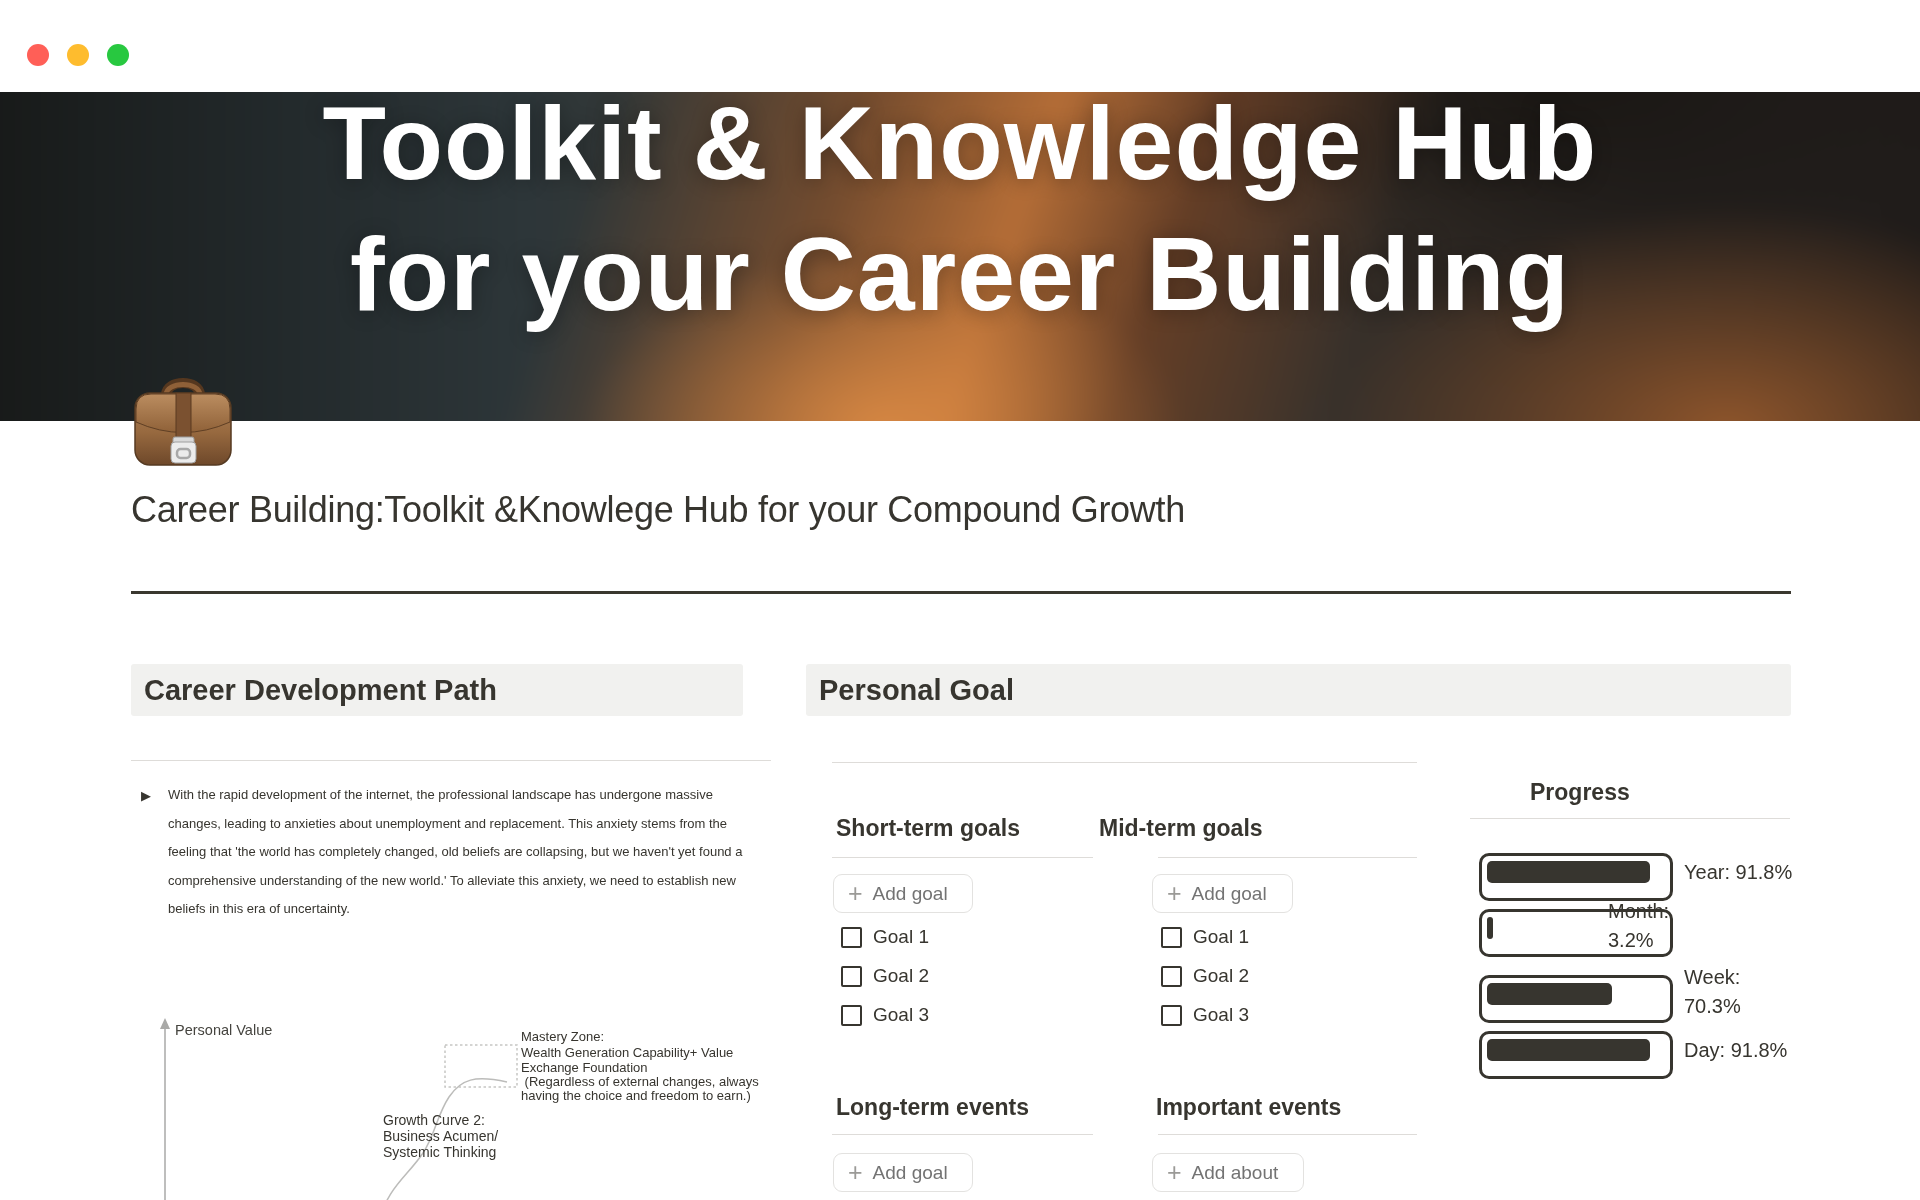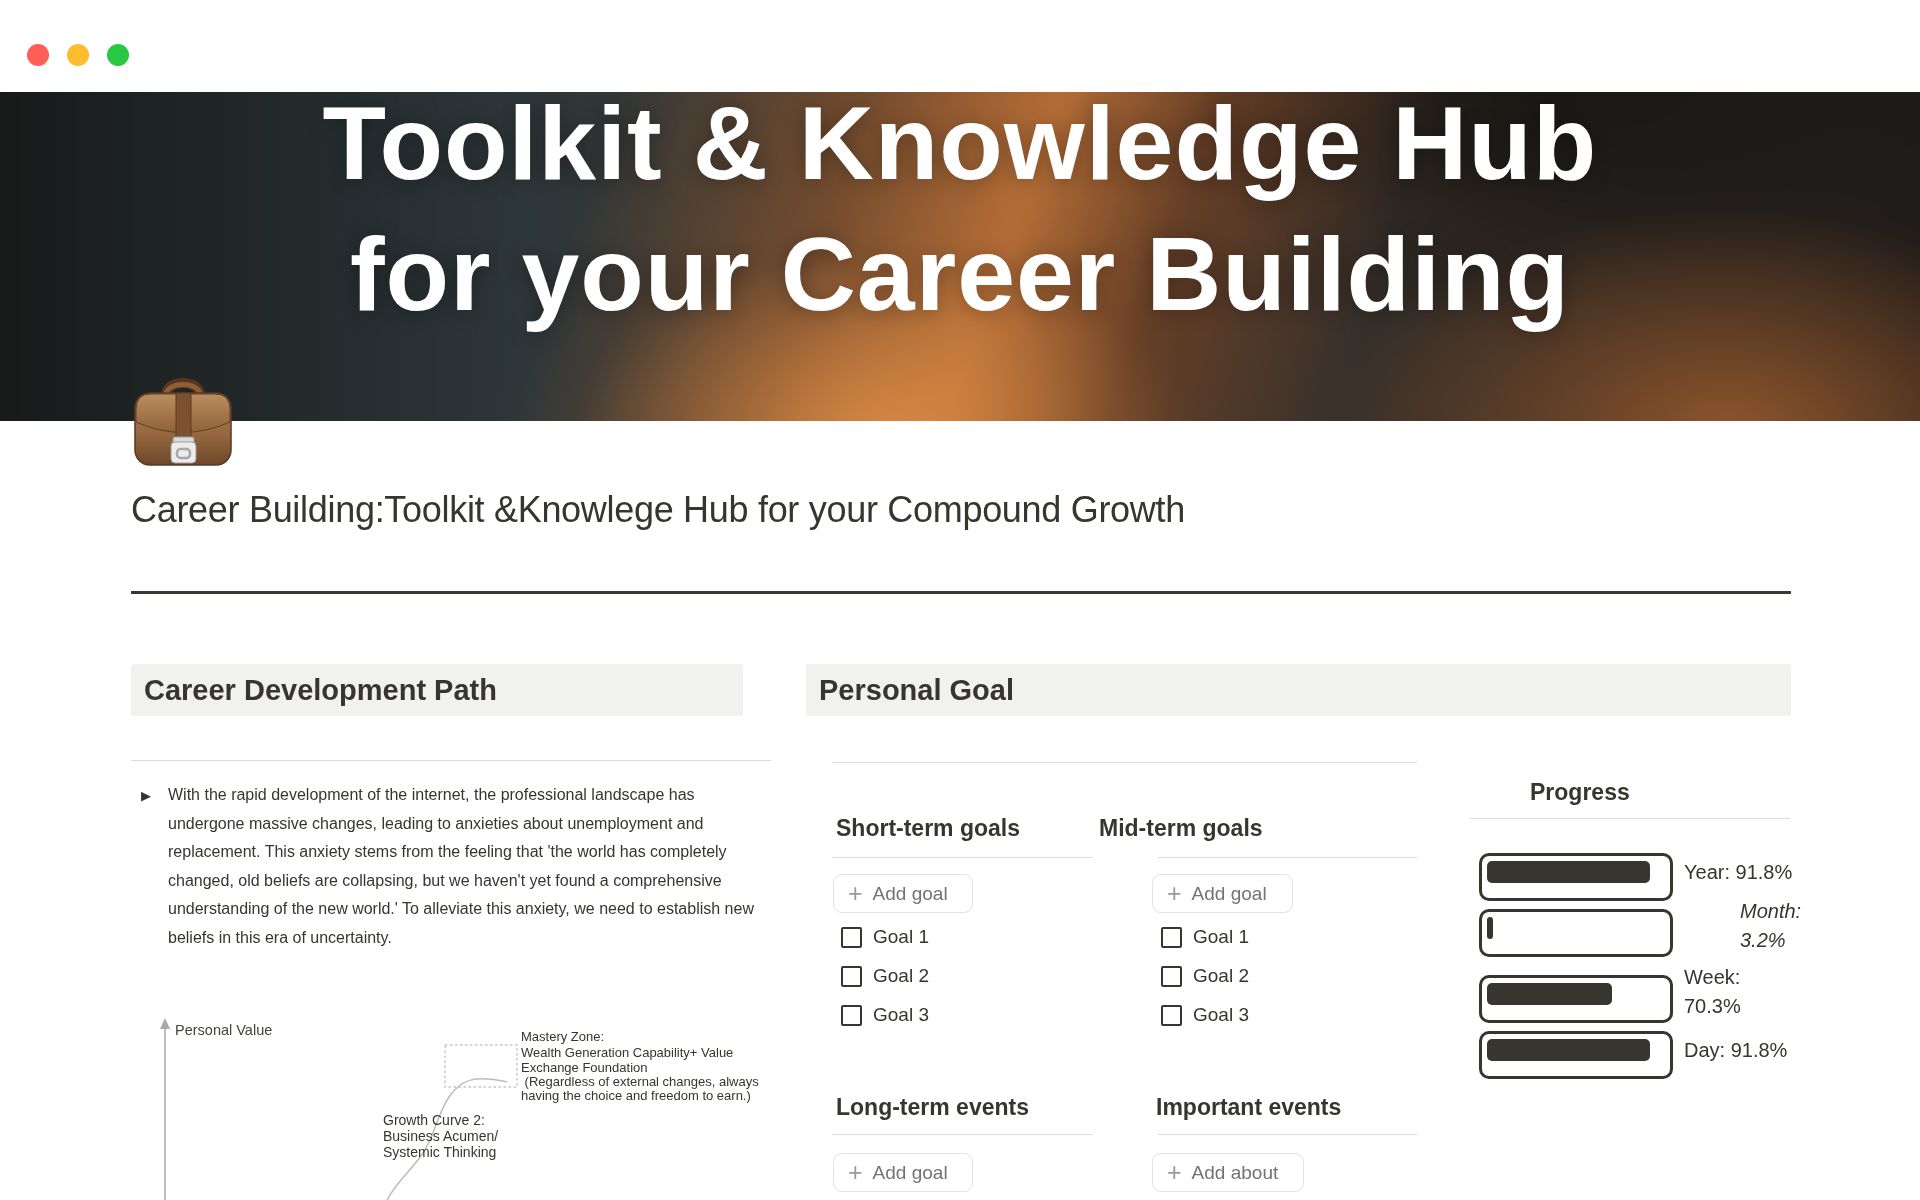--- a/index.html
+++ b/index.html
@@ -29,21 +29,21 @@
   #page-title{left:131px;top:470px;width:1660px;font-size:36px;font-weight:400;letter-spacing:-.3px;}
   #title-divider{left:131px;top:572px;width:1660px;height:3px;background:#3a382f;}
 
   .section-header{height:52px;background:#f1f1ef;border-radius:3px;font-size:29px;font-weight:700;
     line-height:52px;padding-left:13px;box-sizing:border-box;}
   .thin-divider{height:1px;background:#dedcd9;}
 
   
   #toggle-triangle{left:134px;top:764px;width:24px;height:24px;display:flex;align-items:center;
     justify-content:center;font-size:13px;color:#37352f;cursor:pointer;}
-  #toggle-paragraph{left:168px;top:762px;width:598px;font-size:16px;line-height:28.5px;color:#37352f;}
+  #toggle-paragraph{left:168px;top:762px;width:598px;font-size:13px;line-height:28.5px;color:#37352f;}
 
   
   #career-diagram{left:131px;top:992px;width:648px;height:208px;}
 
   
   .col-heading{font-size:23px;font-weight:700;line-height:30px;}
   .add-btn{display:flex;align-items:center;height:39px;box-sizing:border-box;border:1px solid #e3e2e0;
     border-radius:9px;background:#fff;cursor:pointer;padding:0 14px;}
   .add-btn .plus{font-size:25px;font-weight:400;color:#9b9a97;margin-right:10px;line-height:1;}
   .add-btn .lbl{font-size:19px;color:#737373;}
@@ -195,21 +195,21 @@
   <div class="abs pbar" style="left:1479px;top:834px;">
     <div class="pfill" style="width: 91.8%;"></div>
   </div>
   <div class="abs plabel" style="left:1684px;top:839px;">
     <div class="p-l1">Year: 91.8%</div>
   </div>
 
   <div class="abs pbar" style="left:1479px;top:890px;">
     <div class="pfill" style="width: 3.2%;"></div>
   </div>
-  <div class="abs plabel" style="left:1740px;top:878px;font-style:italic;">
+  <div class="abs plabel" style="left:1608px;top:878px;">
     <div class="p-l1">Month:</div>
       <div class="p-l2">3.2%</div>
   </div>
 
   <div class="abs pbar" style="left:1479px;top:956px;">
     <div class="pfill" style="width: 70.3%;"></div>
   </div>
   <div class="abs plabel" style="left:1684px;top:944px;">
     <div class="p-l1">Week:</div>
       <div class="p-l2">70.3%</div>

